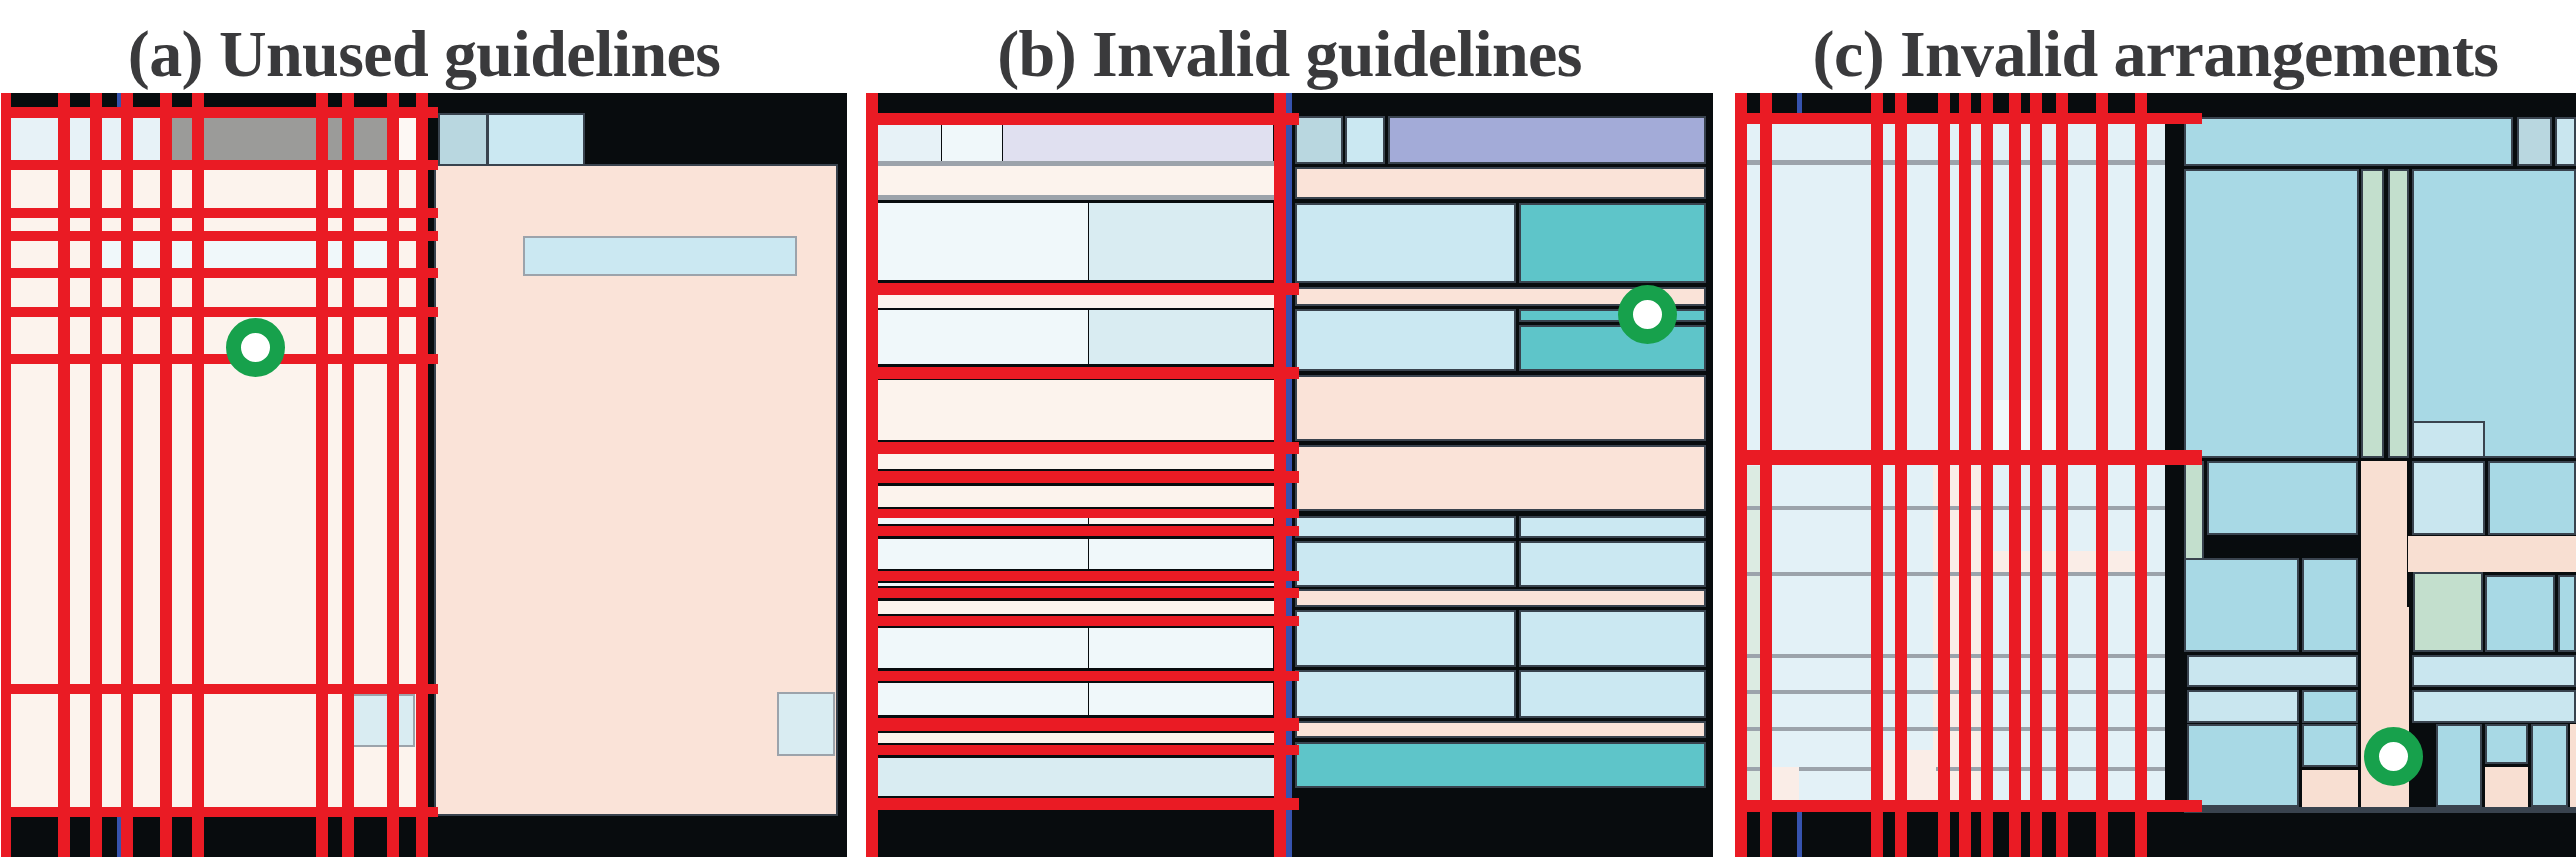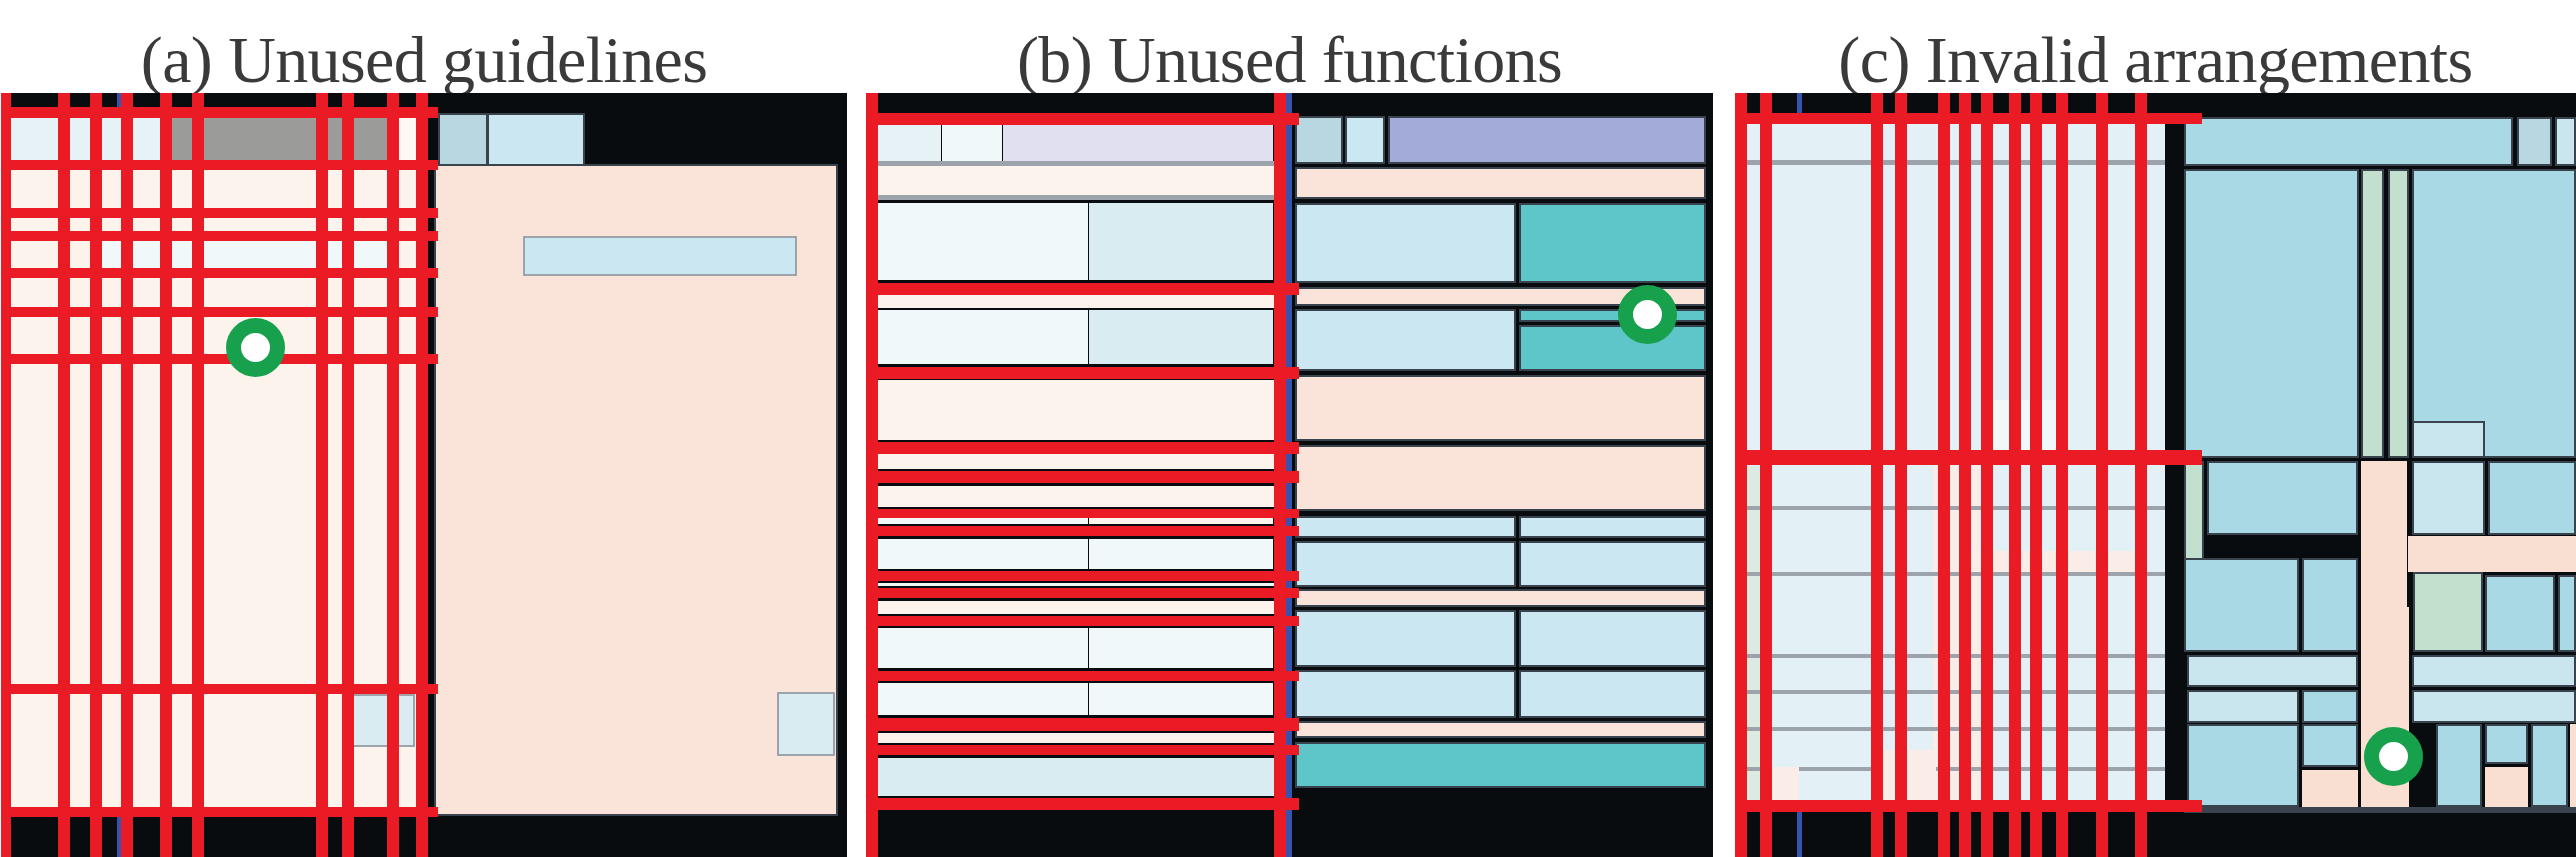--- a/index.html
+++ b/index.html
@@ -1,32 +1,32 @@
 <!DOCTYPE html>
 <html style="font-size:9.2px"><head>
 <meta charset="utf-8">
 <style>
   html,body{margin:0;padding:0;background:#ffffff;}
   body{width:2576px;height:857px;position:relative;overflow:hidden;
        font-family:"Liberation Serif", serif;}
-  .panel-title{position:absolute;top:14px;height:117px;line-height:92px;
-       text-align:center;font-weight:normal;font-size:66px;color:#3a3a3c;
+  .panel-title{position:absolute;top:8px;height:117px;line-height:92px;
+       text-align:center;font-weight:bold;font-size:66px;color:#3a3a3c;
        letter-spacing:-0.6px;white-space:nowrap;}
   .canvas{position:absolute;background:#080c0e;overflow:hidden;}
   .rect{position:absolute;box-sizing:border-box;}
   .redv{position:absolute;top:0;height:100%;z-index:40;}
   .redh{position:absolute;z-index:38;}
   .bluev{position:absolute;top:0;height:100%;z-index:5;}
   .marker{position:absolute;border-radius:50%;background:#ffffff;z-index:60;}
 </style>
 </head>
 <body>
 
 <div class="panel-title" style="left:1.1px;width:846px;">(a) Unused guidelines</div>
-<div class="panel-title" style="left:866px;width:847px;">(b) Unused functions</div>
+<div class="panel-title" style="left:866px;width:847px;">(b) Invalid guidelines</div>
 <div class="panel-title" style="left:1735px;width:841px;">(c) Invalid arrangements</div>
 
 <div class="canvas" style="left: 1.1px; top: 93px; width: 846px; height: 764px;">
     <div class="bluev" style="left: 116px; width: 4.6px; background: rgb(54, 83, 174);"></div>
     <div class="rect" style="left: 2.3px; top: 23px; width: 424px; height: 696px; background: rgb(252, 243, 237); border: none; z-index: 10;"></div>
     <div class="rect" style="left: 2.3px; top: 23px; width: 159px; height: 46px; background: rgb(231, 242, 247); border: none; z-index: 10;"></div>
     <div class="rect" style="left: 160px; top: 23px; width: 235px; height: 46px; background: rgb(155, 155, 153); border: none; z-index: 10;"></div>
     <div class="rect" style="left: 394px; top: 23px; width: 33px; height: 46px; background: rgb(253, 248, 244); border: none; z-index: 10;"></div>
     <div class="rect" style="left: 96px; top: 146px; width: 298px; height: 32px; background: rgb(240, 248, 250); border: none; z-index: 10;"></div>
     <div class="rect" style="left: 345px; top: 601px; width: 69px; height: 53px; background: rgb(217, 236, 242); border: 2.9px solid rgb(156, 163, 171); z-index: 10;"></div>

